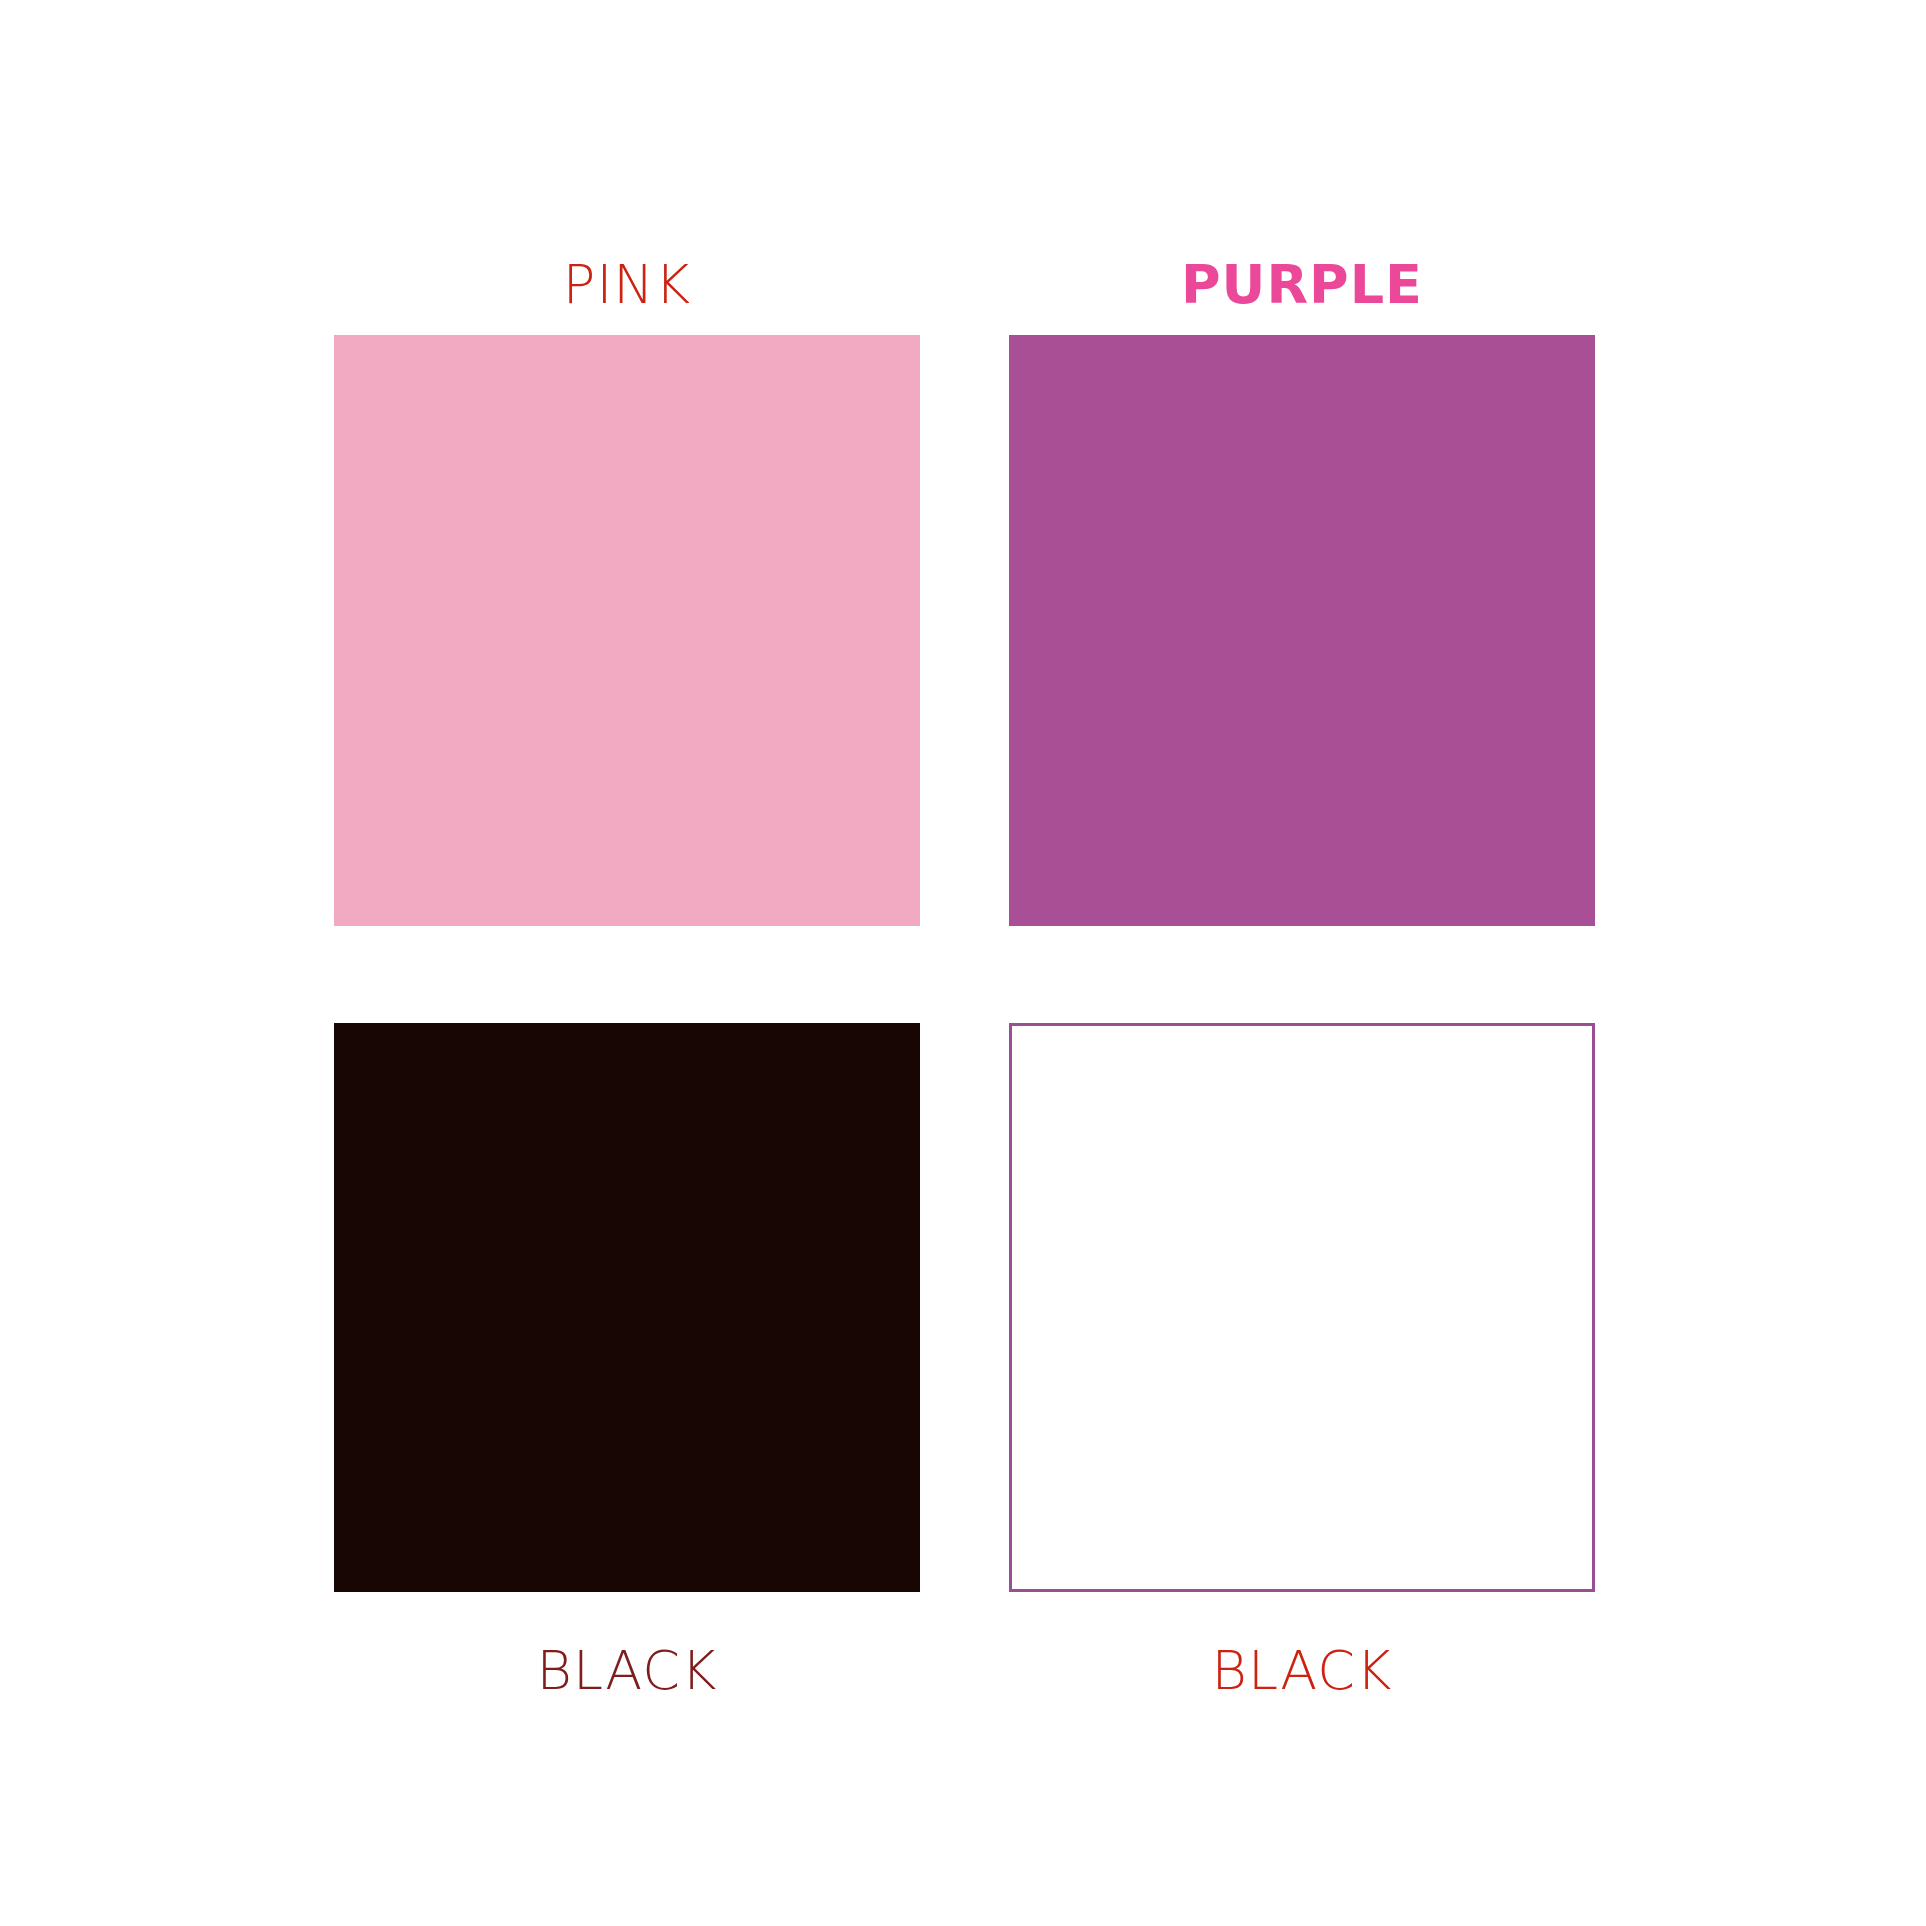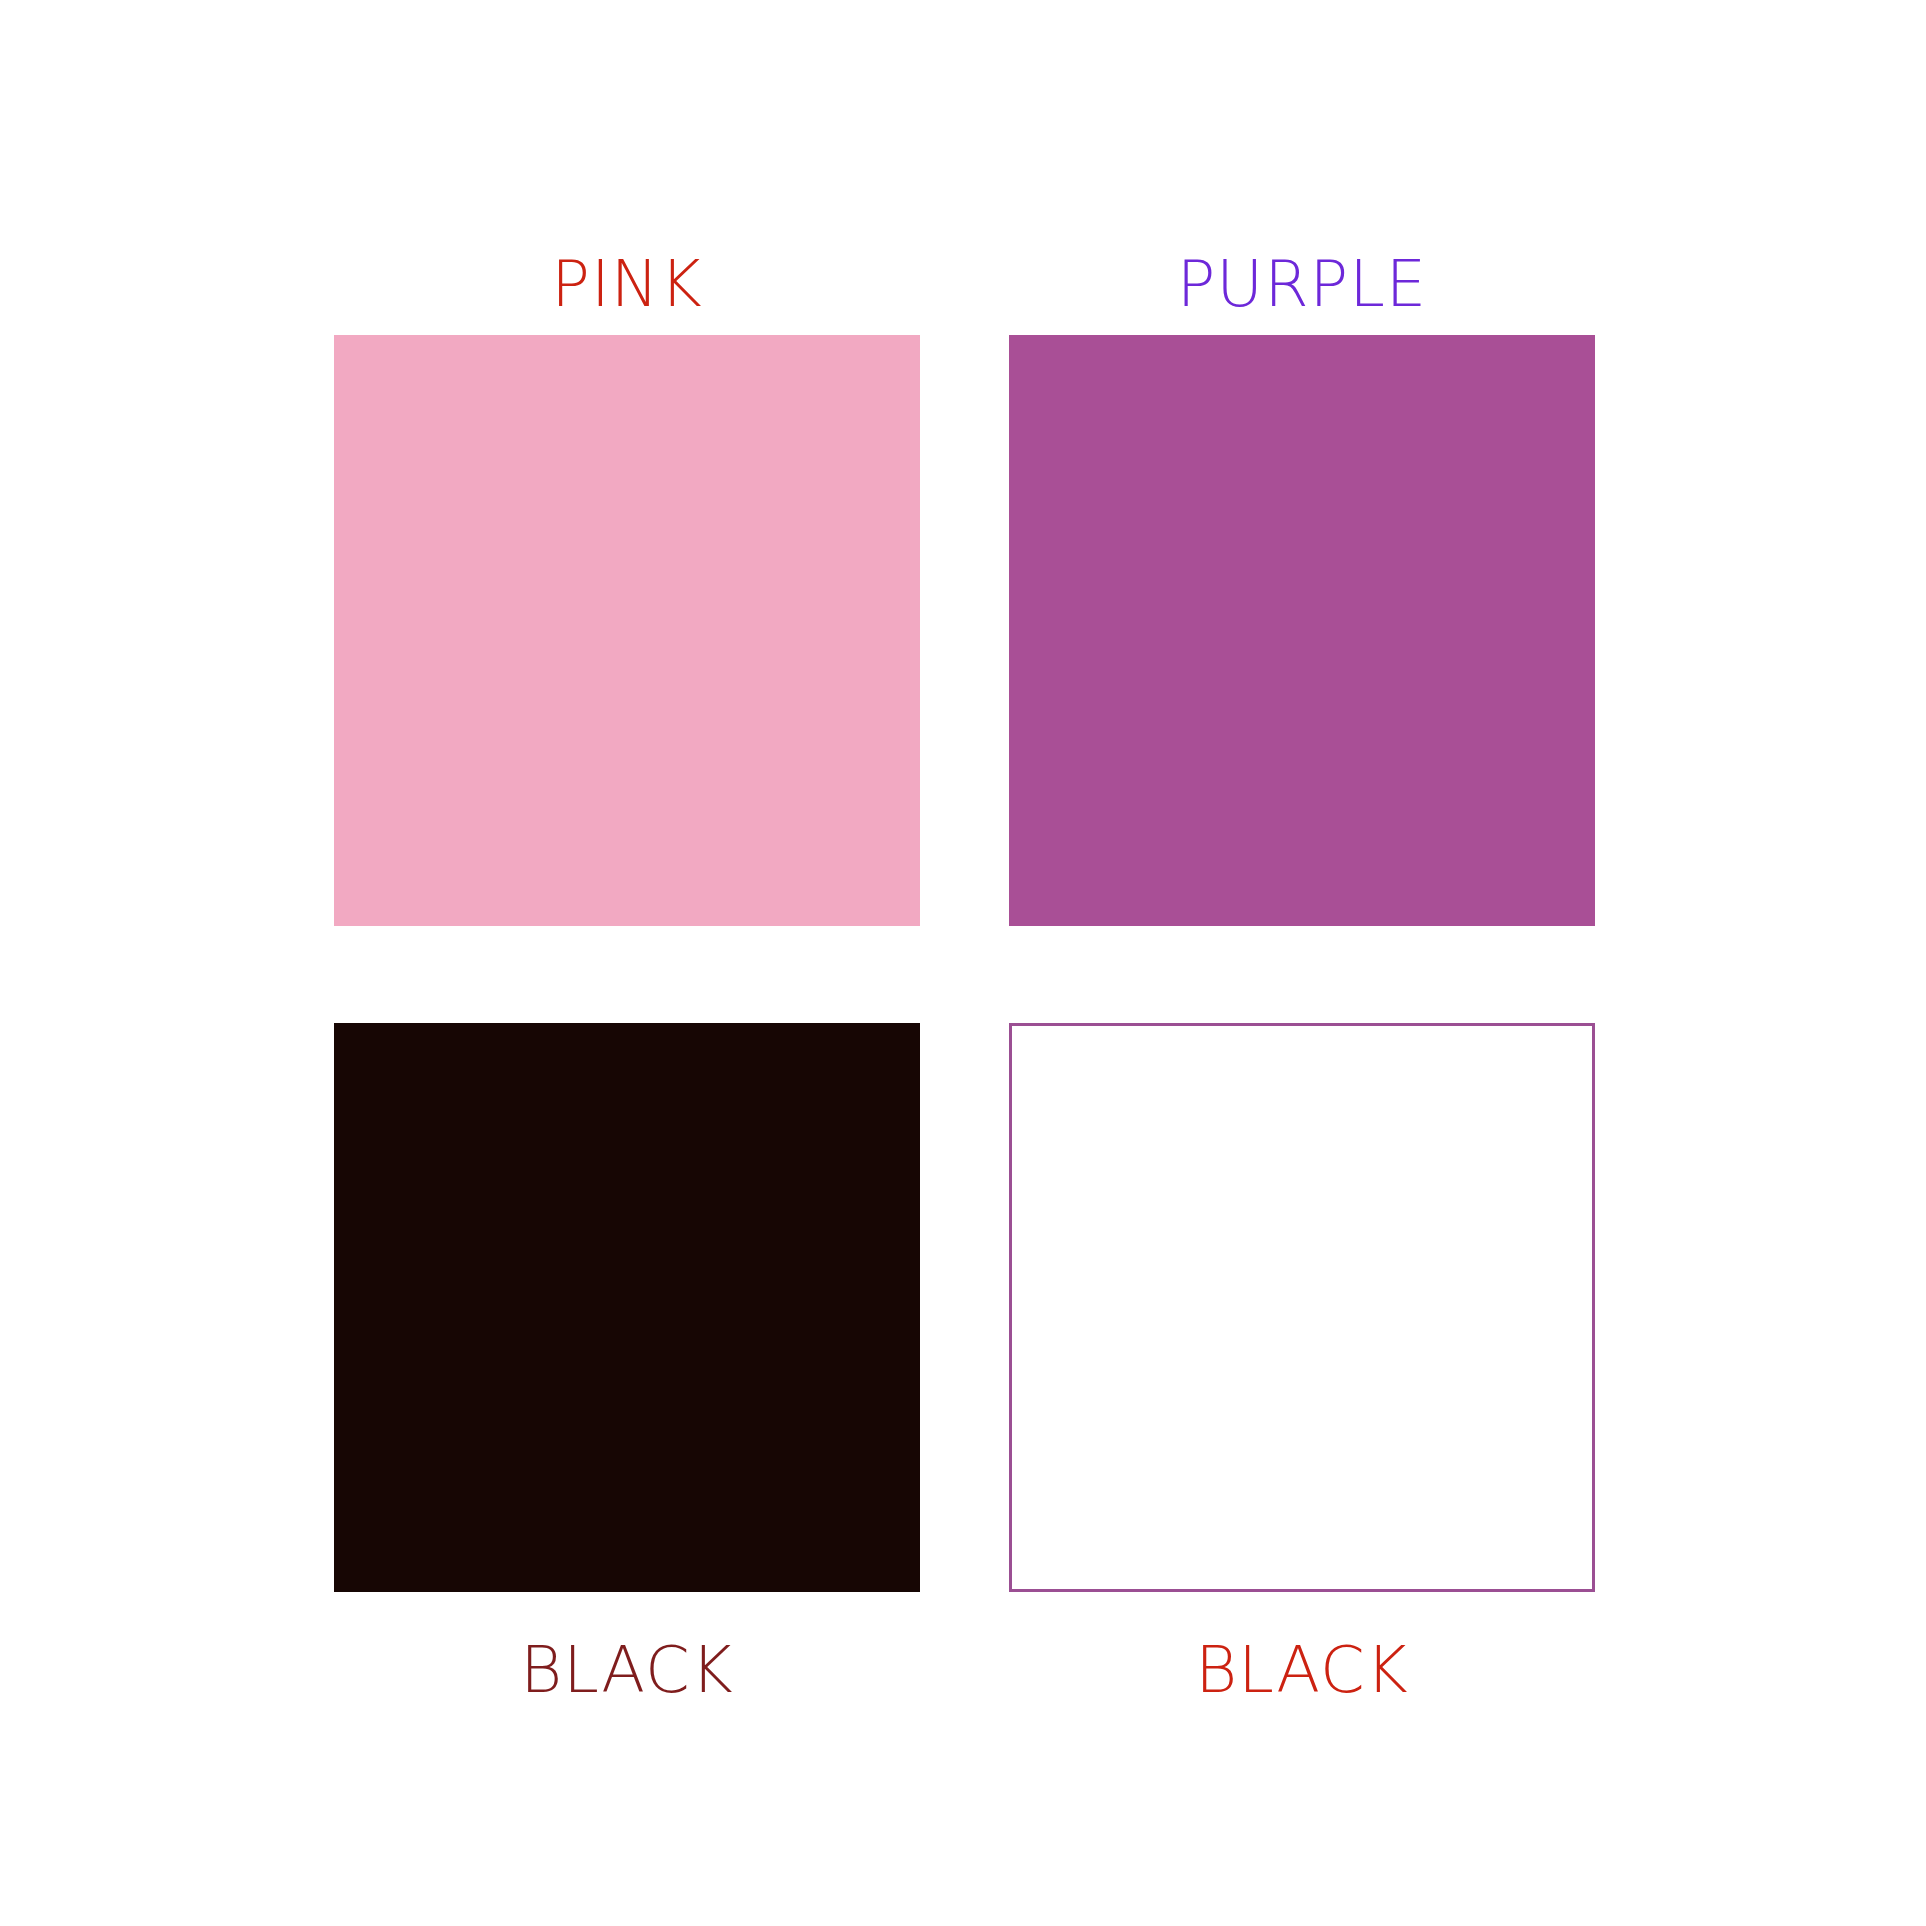--- a/index.html
+++ b/index.html
@@ -45,21 +45,21 @@
   }
   .swatch-cell.label-top    { justify-content: flex-start; }
   .swatch-cell.label-bottom { justify-content: flex-start; }
 
   
   .swatch-label {
     display: block;
     width: 100%;
     color: #cc2211;
     font-family: "DejaVu Sans", sans-serif;
-    font-size: 64px;
+    font-size: 54px;
     line-height: 85px;
     font-weight: 300;
     letter-spacing: 1px;
     text-align: center;
     white-space: nowrap;
     user-select: none;
     
     transform: scaleX(1.0);
     transform-origin: center center;
   }
@@ -99,21 +99,21 @@
 <div id="palette-board" style="background: rgb(255, 255, 255);">
 
   <div class="swatch-grid">
 
     <div class="swatch-cell label-top">
       <span class="swatch-label" style="color: rgb(204, 34, 17);">PINK</span>
       <div class="swatch-chip" style="background: rgb(242, 169, 194);"></div>
     </div>
 
     <div class="swatch-cell label-top">
-      <span class="swatch-label" style="color: #6d28d9;">PURPLE</span>
+      <span class="swatch-label" style="color: #ec4899; font-weight: bold;">PURPLE</span>
       <div class="swatch-chip" style="background: rgb(169, 79, 150);"></div>
     </div>
 
     <div class="swatch-cell label-bottom">
       <div class="swatch-chip" style="background: rgb(23, 6, 4);"></div>
       <span class="swatch-label" style="color: #7f1d1d;">BLACK</span>
     </div>
 
     <div class="swatch-cell label-bottom">
       <div class="swatch-chip outlined" style="background: rgb(255, 255, 255); border-color: rgb(155, 79, 147);"></div>

